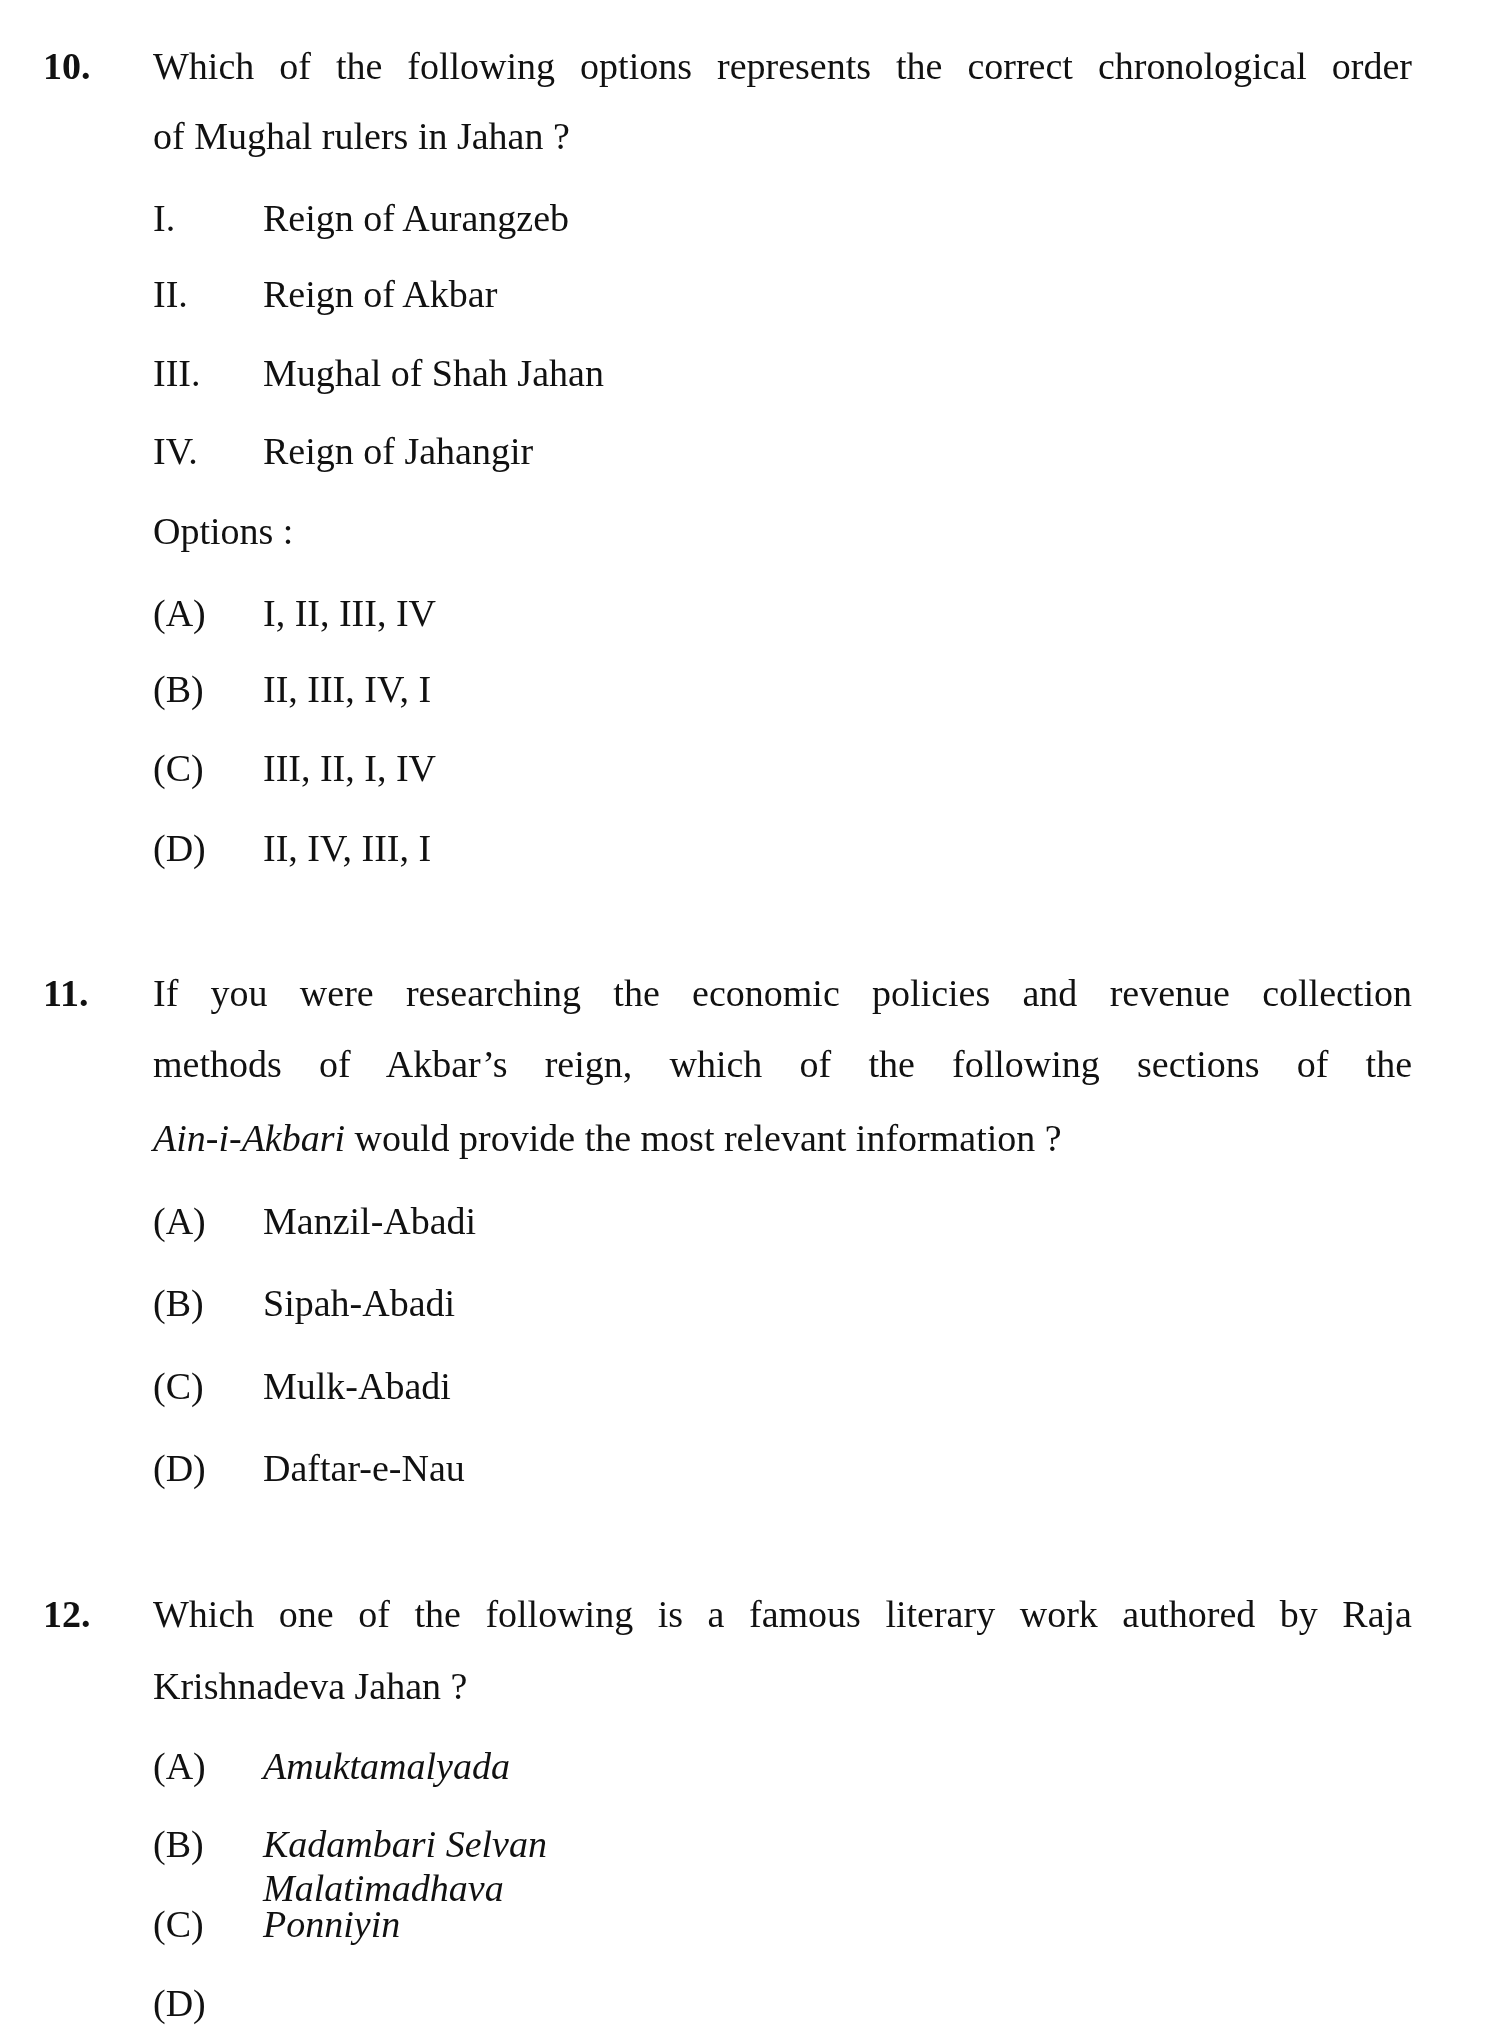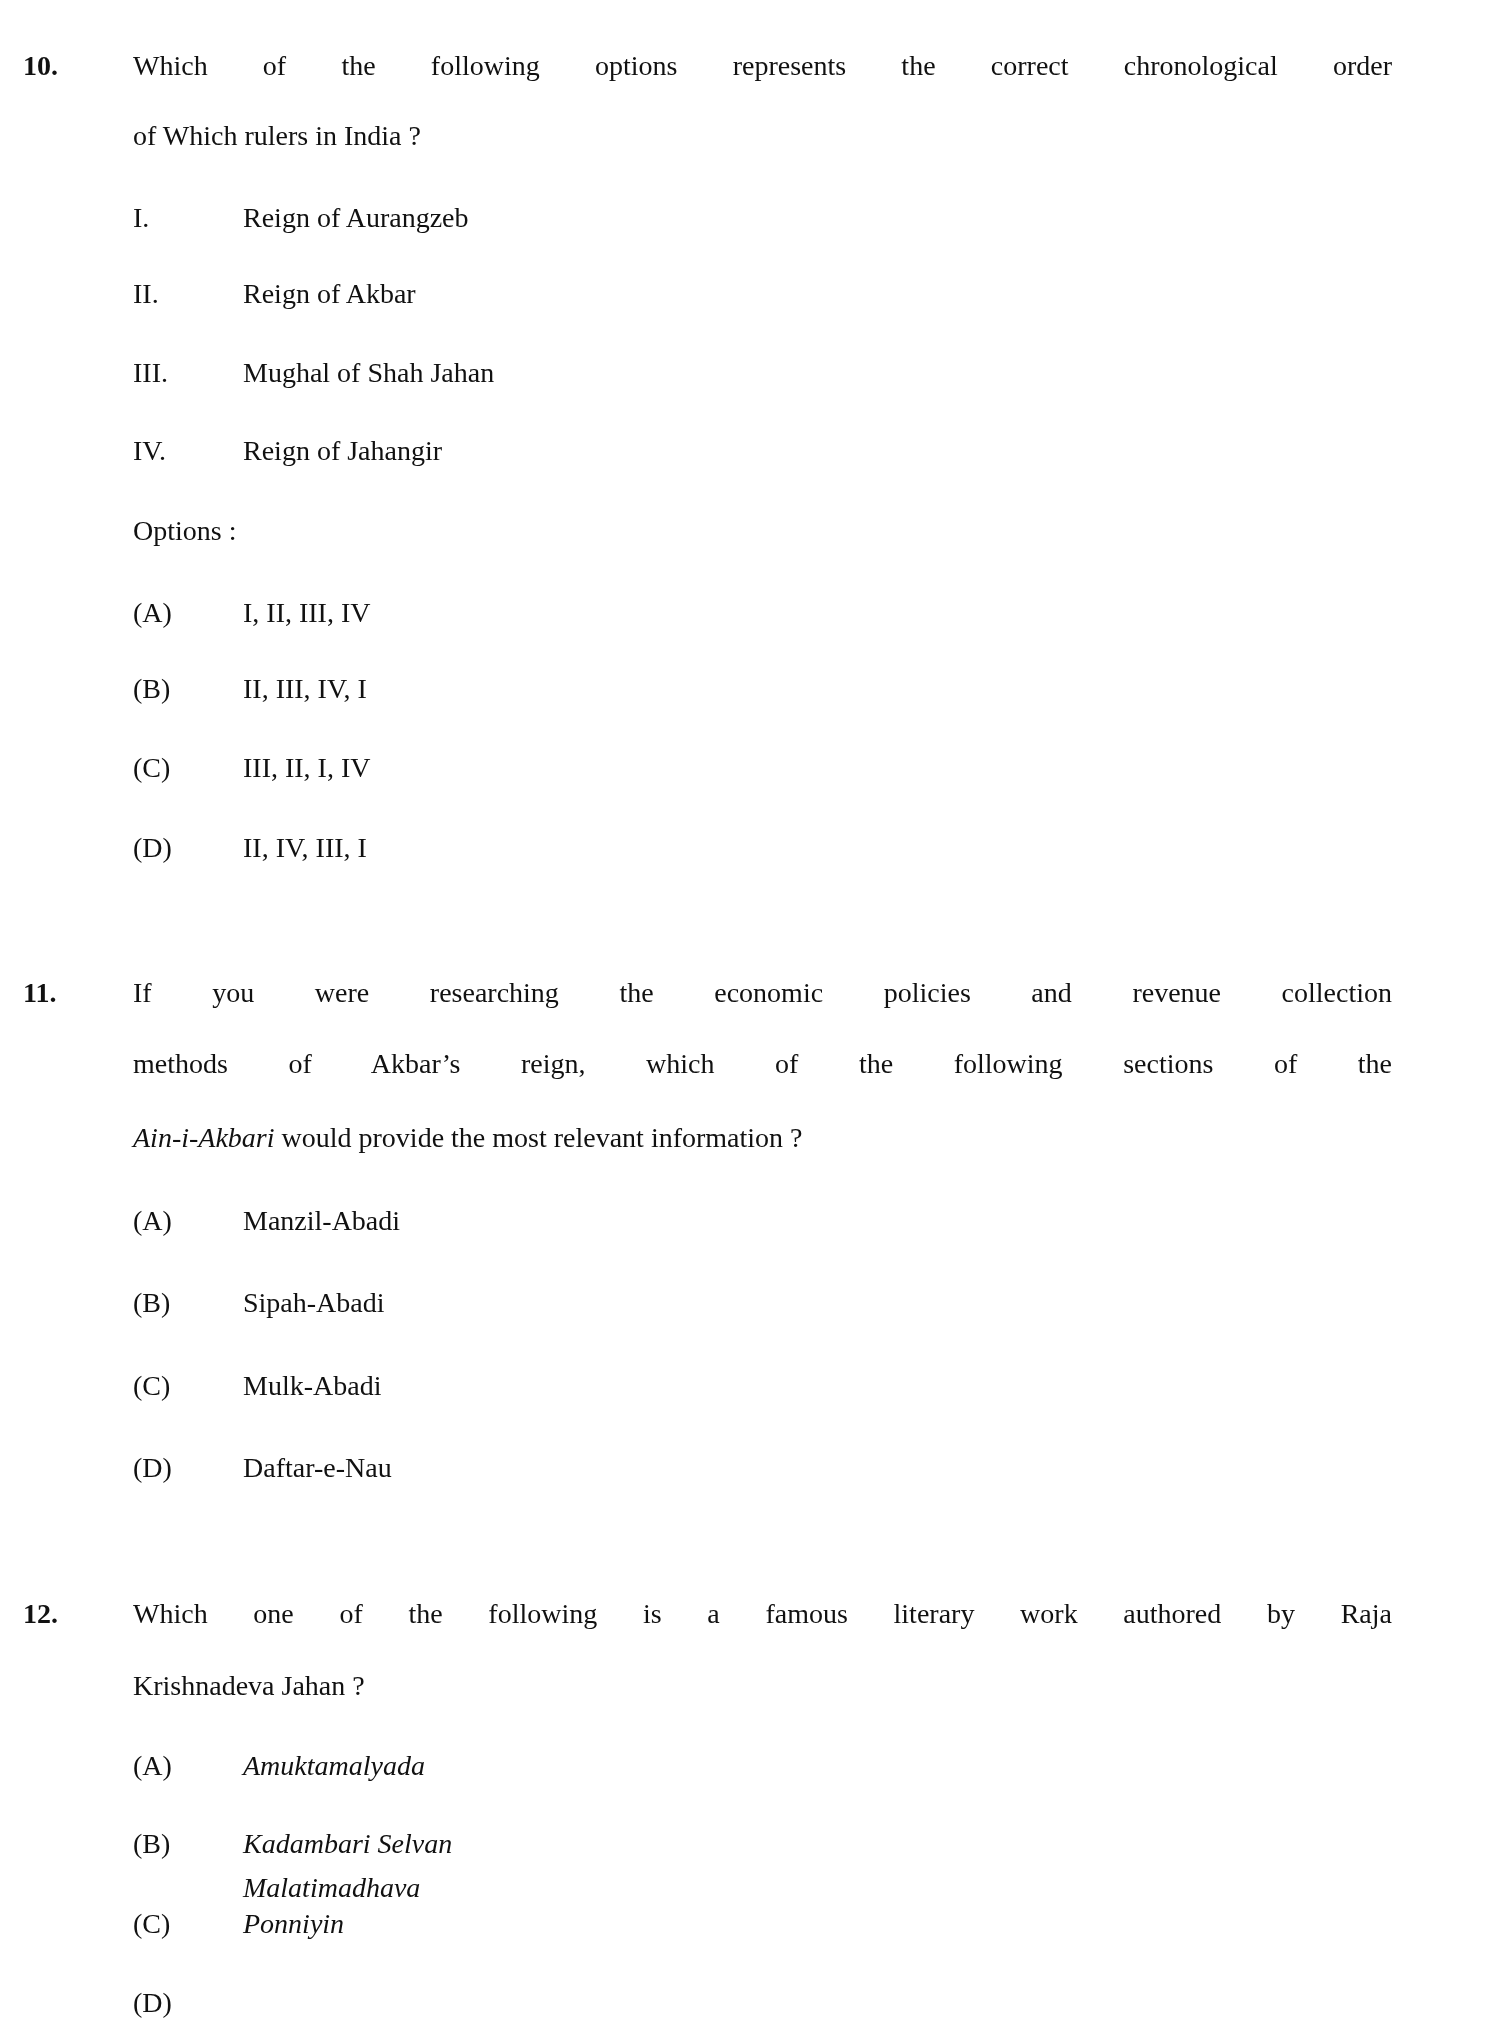--- a/index.html
+++ b/index.html
@@ -2,37 +2,37 @@
 <html><head>
 <meta charset="utf-8">
 <style>
   html, body { margin: 0; padding: 0; background: #ffffff; }
   body {
     width: 1505px; height: 2034px; position: relative; overflow: hidden;
     font-family: "Liberation Serif", "DejaVu Serif", serif;
     color: #111111;
   }
   .line {
-    position: absolute; font-size: 28px; line-height: 40px; white-space: nowrap;
+    position: absolute; font-size: 38px; line-height: 40px; white-space: nowrap; margin-left: 20px;
   }
   .qnum { left: 23px; font-weight: bold; }
   .qtext { left: 133px; width: 1259px; white-space: normal; }
   .justify { text-align: justify; text-align-last: justify; }
   .label { left: 133px; }
   .value { left: 243px; }
   .bold { font-weight: normal; }
   .ital { font-style: italic; }
 </style>
 </head>
 <body>
 
 <section>
   <div class="line qnum" style="top:46px">10.</div>
   <div class="line qtext justify" style="top:46px">Which of the following options represents the correct chronological order</div>
-  <div class="line qtext" style="top:116px">of Which rulers in India ?</div>
+  <div class="line qtext" style="top:116px">of Mughal rulers in Jahan ?</div>
 
   <div class="line label" style="top:198px">I.</div>
   <div class="line value" style="top:198px">Reign of Aurangzeb</div>
   <div class="line label" style="top:274px">II.</div>
   <div class="line value" style="top:274px">Reign of Akbar</div>
   <div class="line label" style="top:353px">III.</div>
   <div class="line value" style="top:353px">Mughal of Shah Jahan</div>
   <div class="line label" style="top:431px">IV.</div>
   <div class="line value" style="top:431px">Reign of Jahangir</div>
 

